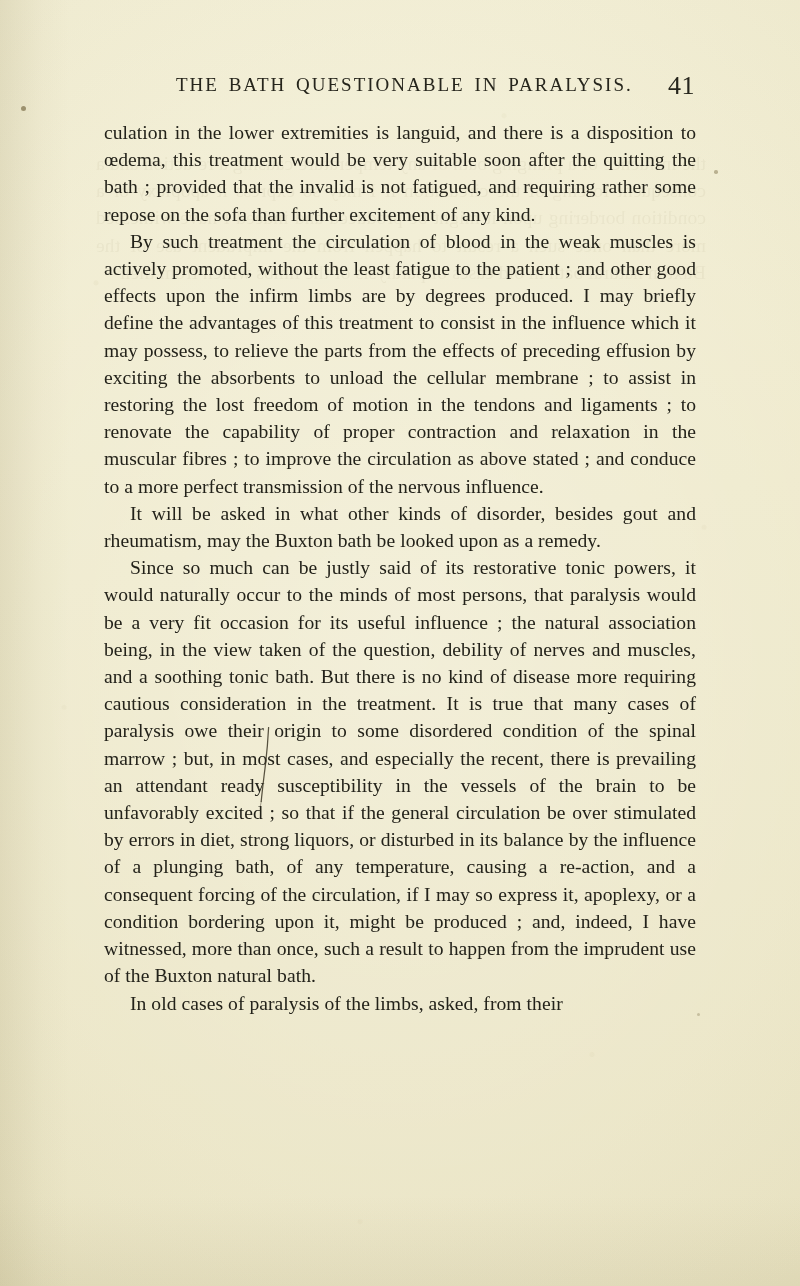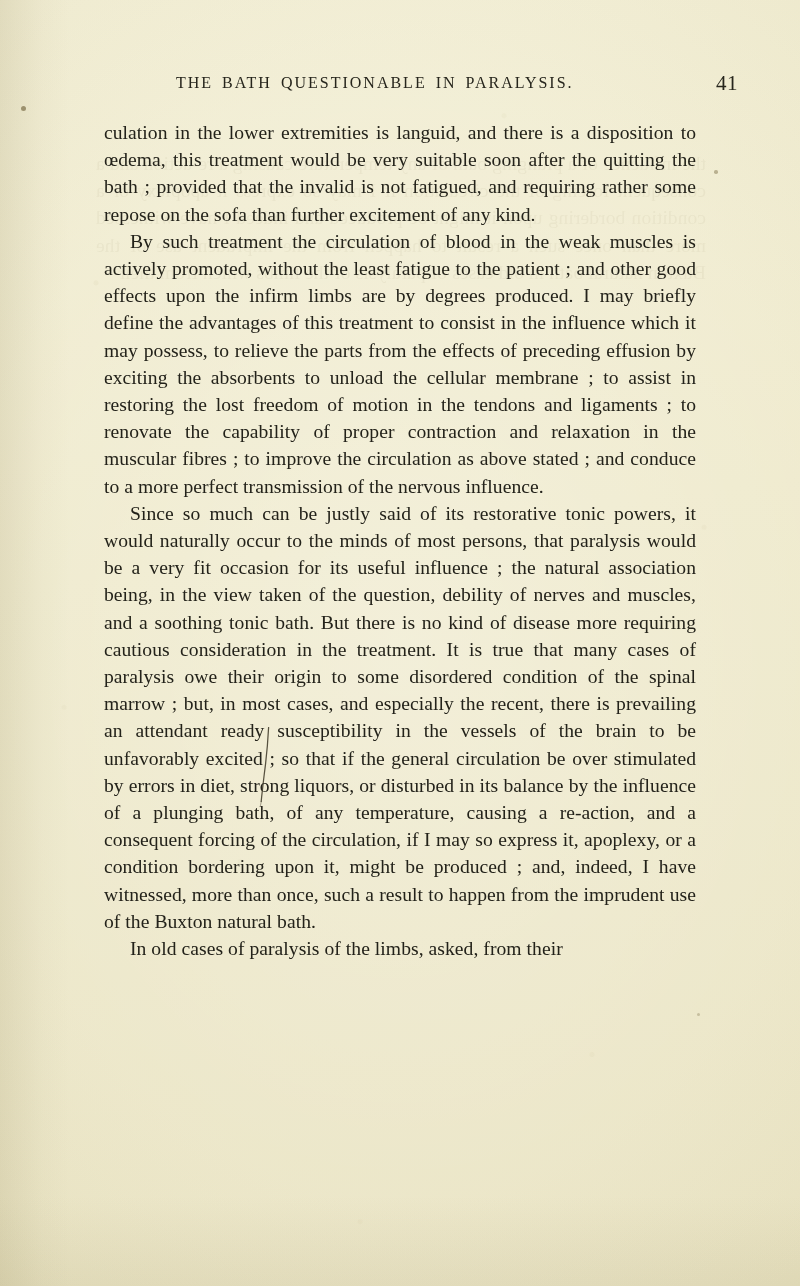--- a/index.html
+++ b/index.html
@@ -64,34 +64,33 @@
     position: absolute;
     top: 74px;
     left: 0;
     width: 800px;
     height: 26px;
   }
   .head-title {
     position: absolute;
     left: 176px;
     top: 0;
-    font-size: 16px;
+    font-size: 19px;
     letter-spacing: 2.0px;
     word-spacing: 3px;
     color: #26251c;
     white-space: nowrap;
   }
   .head-folio {
     position: absolute;
     left: 668px;
     top: -3px;
-    font-size: 21px;
+    font-size: 26px;
     color: #26251c;
     letter-spacing: 0.5px;
-    margin-left: 48px;
   }
 
   
   #body-text {
     position: absolute;
     left: 104px;
     top: 119px;
     width: 592px;
     font-size: 19.6px;
     line-height: 27.2px;
@@ -158,20 +157,21 @@
   <div id="bleed">the influence of a plunging bath of any temperature causing a re-action and a consequent forcing of the circulation if I may so express it apoplexy or a condition bordering upon it might be produced and indeed I have witnessed more than once such a result to happen from the imprudent use of the Buxton natural bath in old cases of paralysis of the limbs which from their</div>
 
   <div class="head">
     <div class="head-title">THE BATH QUESTIONABLE IN PARALYSIS.</div>
     <div class="head-folio">41</div>
   </div>
 
   <div id="body-text">
     <p class="noindent">culation in the lower extremities is languid, and there is a disposition to œdema, this treatment would be very suitable soon after the quitting the bath ; provided that the invalid is not fatigued, and requiring rather some repose on the sofa than further excitement of any kind.</p>
     <p>By such treatment the circulation of blood in the weak muscles is actively promoted, without the least fatigue to the patient ; and other good effects upon the infirm limbs are by degrees produced.  I may briefly define the advantages of this treatment to consist in the influence which it may possess, to relieve the parts from the effects of preceding effusion by exciting the absorbents to unload the cellular membrane ; to assist in restoring the lost freedom of motion in the tendons and ligaments ; to renovate the capability of proper contraction and relaxation in the muscular fibres ; to improve the circulation as above stated ; and conduce to a more perfect transmission of the nervous influence.</p>
+    <p>It will be asked in what other kinds of disorder, besides gout and rheumatism, may the Buxton bath be looked upon as a remedy.</p>
     <p>Since so much can be justly said of its restorative tonic powers, it would naturally occur to the minds of most persons, that paralysis would be a very fit occasion for its useful influence ; the natural association being, in the view taken of the question, debility of nerves and muscles, and a soothing tonic bath.  But there is no kind of disease more requiring cautious consideration in the treatment.  It is true that many cases of paralysis owe their origin to some disordered condition of the spinal marrow ; but, in most cases, and especially the recent, there is prevailing an attendant ready susceptibility in the vessels of the brain to be unfavorably excited ; so that if the general circulation be over stimulated by errors in diet, strong liquors, or disturbed in its balance by the influence of a plunging bath, of any temperature, causing a re-action, and a consequent forcing of the circulation, if I may so express it, apoplexy, or a condition bordering upon it, might be produced ; and, indeed, I have witnessed, more than once, such a result to happen from the imprudent use of the Buxton natural bath.</p>
     <p>In old cases of paralysis of the limbs, asked, from their</p>
   </div>
 
   <div class="speck s1"></div>
   <div class="speck s2"></div>
   <div class="speck s3"></div>
 
   <div id="pen-stroke">
     <svg width="14" height="80" viewBox="0 0 14 80" xmlns="http://www.w3.org/2000/svg">

